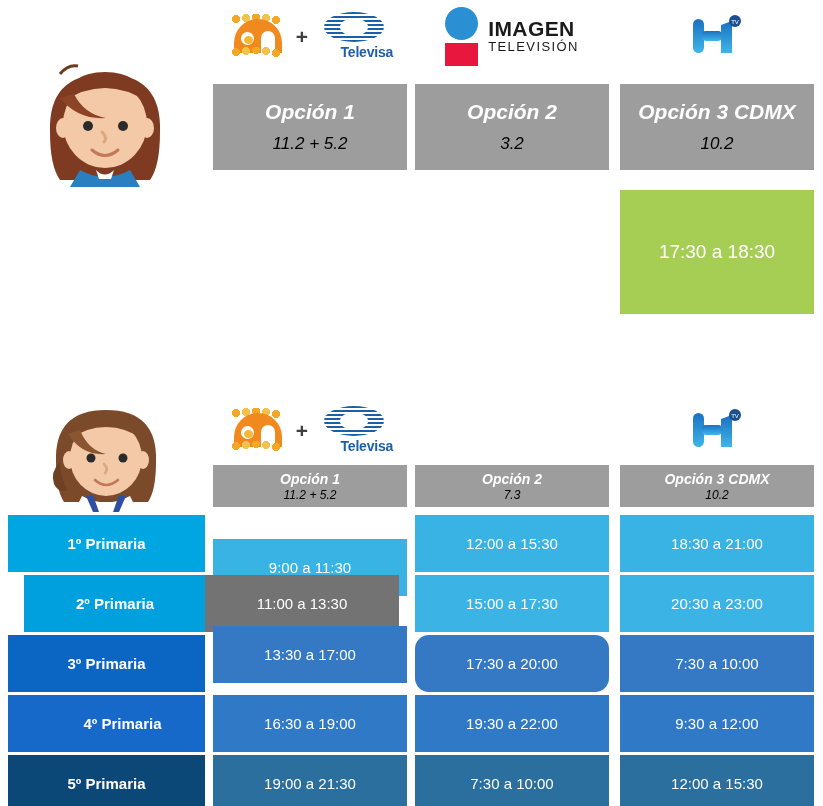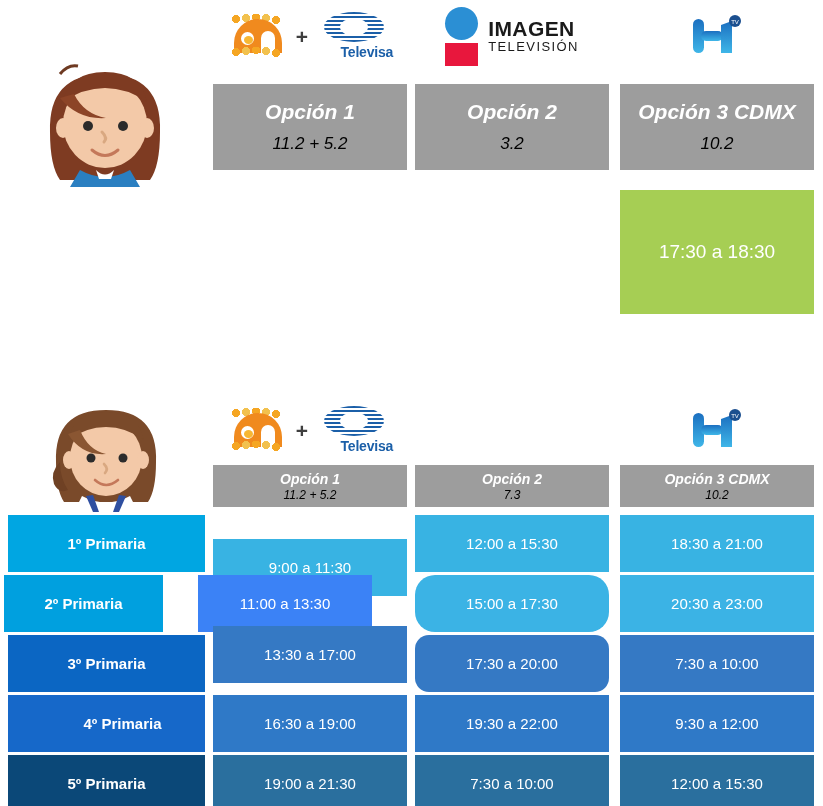--- a/index.html
+++ b/index.html
@@ -356,27 +356,27 @@
   <div class="cell pri-time" style="left:213px; top:443px; width:194px; height:57px; background:#38b3e3;margin-top:24px;">
     <span>9:00 a 11:30</span>
   </div>
   <div class="cell pri-time" style="left:415px; top:443px; width:194px; height:57px; background:#38b3e3;">
     <span>12:00 a 15:30</span>
   </div>
   <div class="cell pri-time" style="left:620px; top:443px; width:194px; height:57px; background:#38b3e3;">
     <span>18:30 a 21:00</span>
   </div>
 
-  <div class="cell label-cell pri-label" style="left:4px; top:503px; width:159px; height:57px; background:#00a0df;">
+  <div class="cell label-cell pri-label" style="left:24px; top:503px; width:182px; height:57px; background:#00a0df;">
     <span>2º Primaria</span>
   </div>
-  <div class="cell pri-time" style="left:198px; top:503px; width:174px; height:57px; background:#3b82f6;">
+  <div class="cell pri-time" style="left:205px; top:503px; width:194px; height:57px; background:#737373;">
     <span>11:00 a 13:30</span>
   </div>
-  <div class="cell pri-time" style="left:415px; top:503px; width:194px; height:57px; background:#3bb3e5;border-radius:20px;">
+  <div class="cell pri-time" style="left:415px; top:503px; width:194px; height:57px; background:#3bb3e5;">
     <span>15:00 a 17:30</span>
   </div>
   <div class="cell pri-time" style="left:620px; top:503px; width:194px; height:57px; background:#3bb3e5;">
     <span>20:30 a 23:00</span>
   </div>
 
   <div class="cell label-cell pri-label" style="left:8px; top:563px; width:197px; height:57px; background:#0b66c3;text-align:center;">
     <span>3º Primaria</span>
   </div>
   <div class="cell pri-time" style="left:213px; top:554px; width:194px; height:57px; background:#3579c4;">

